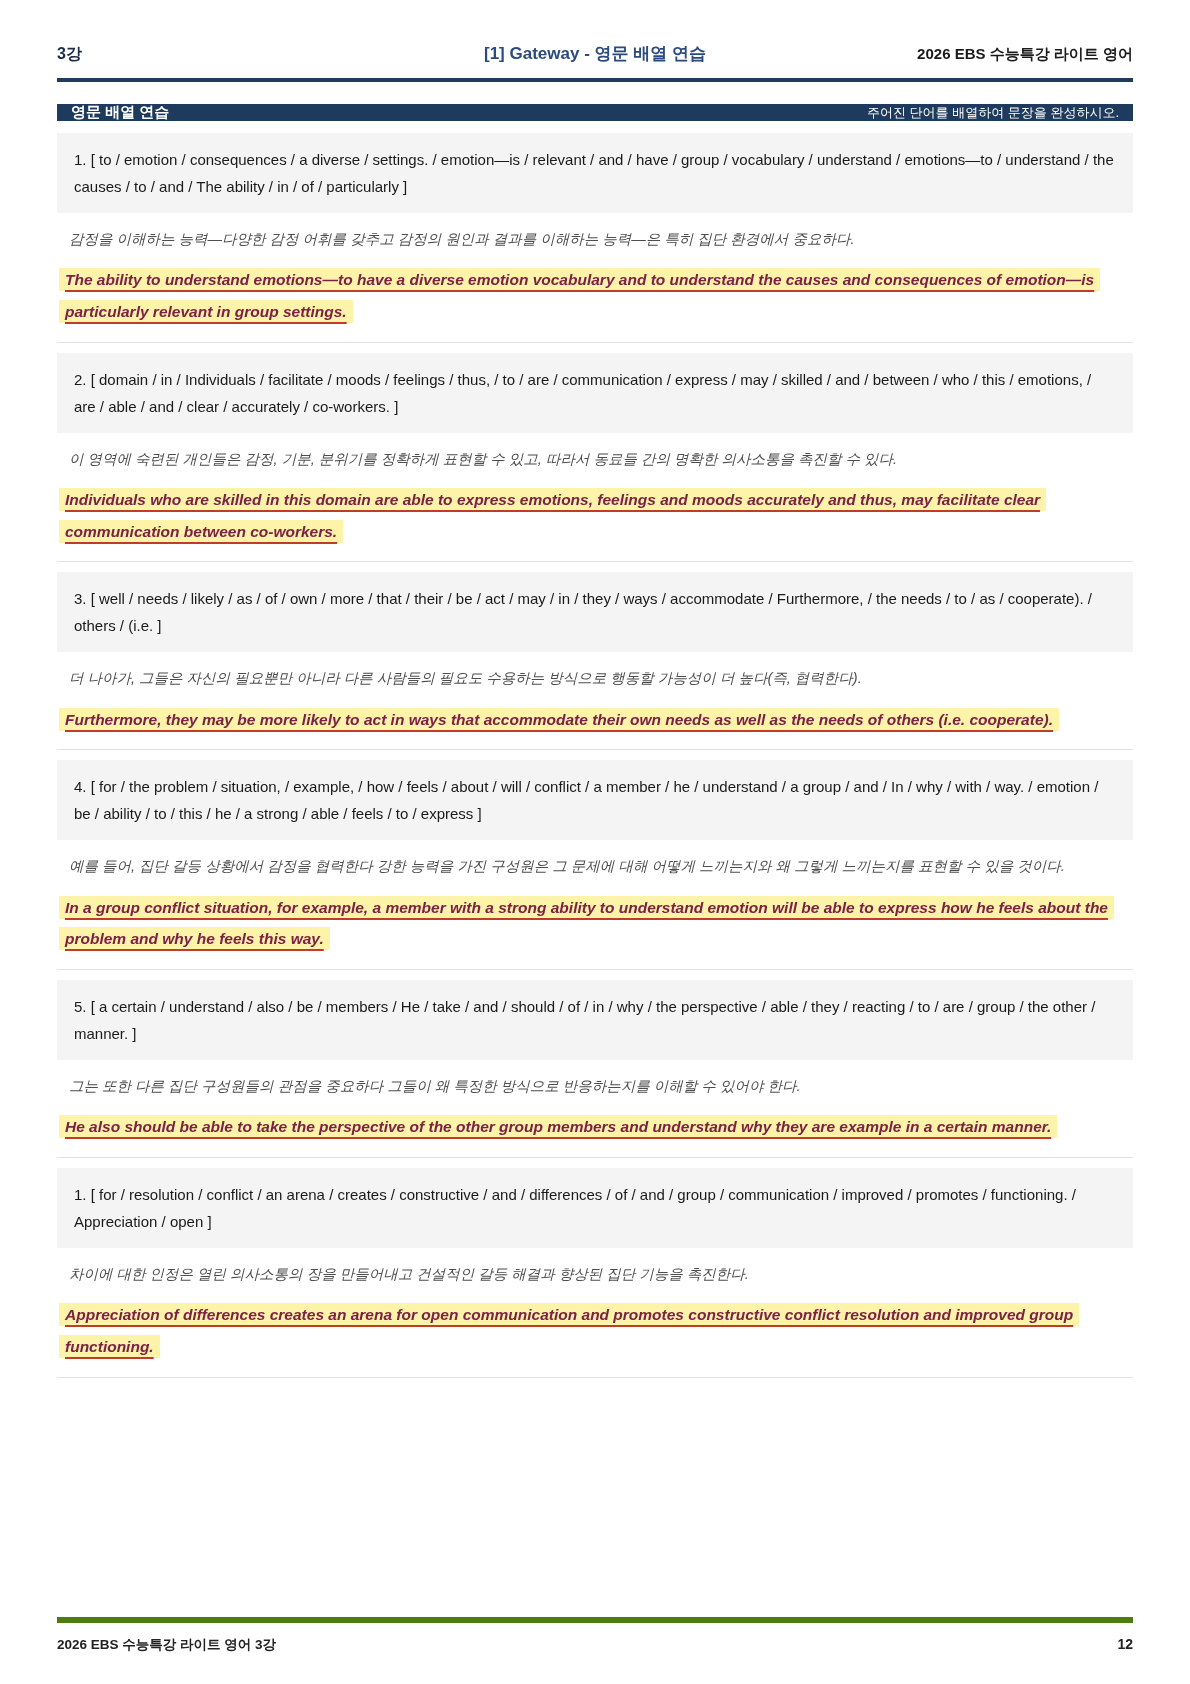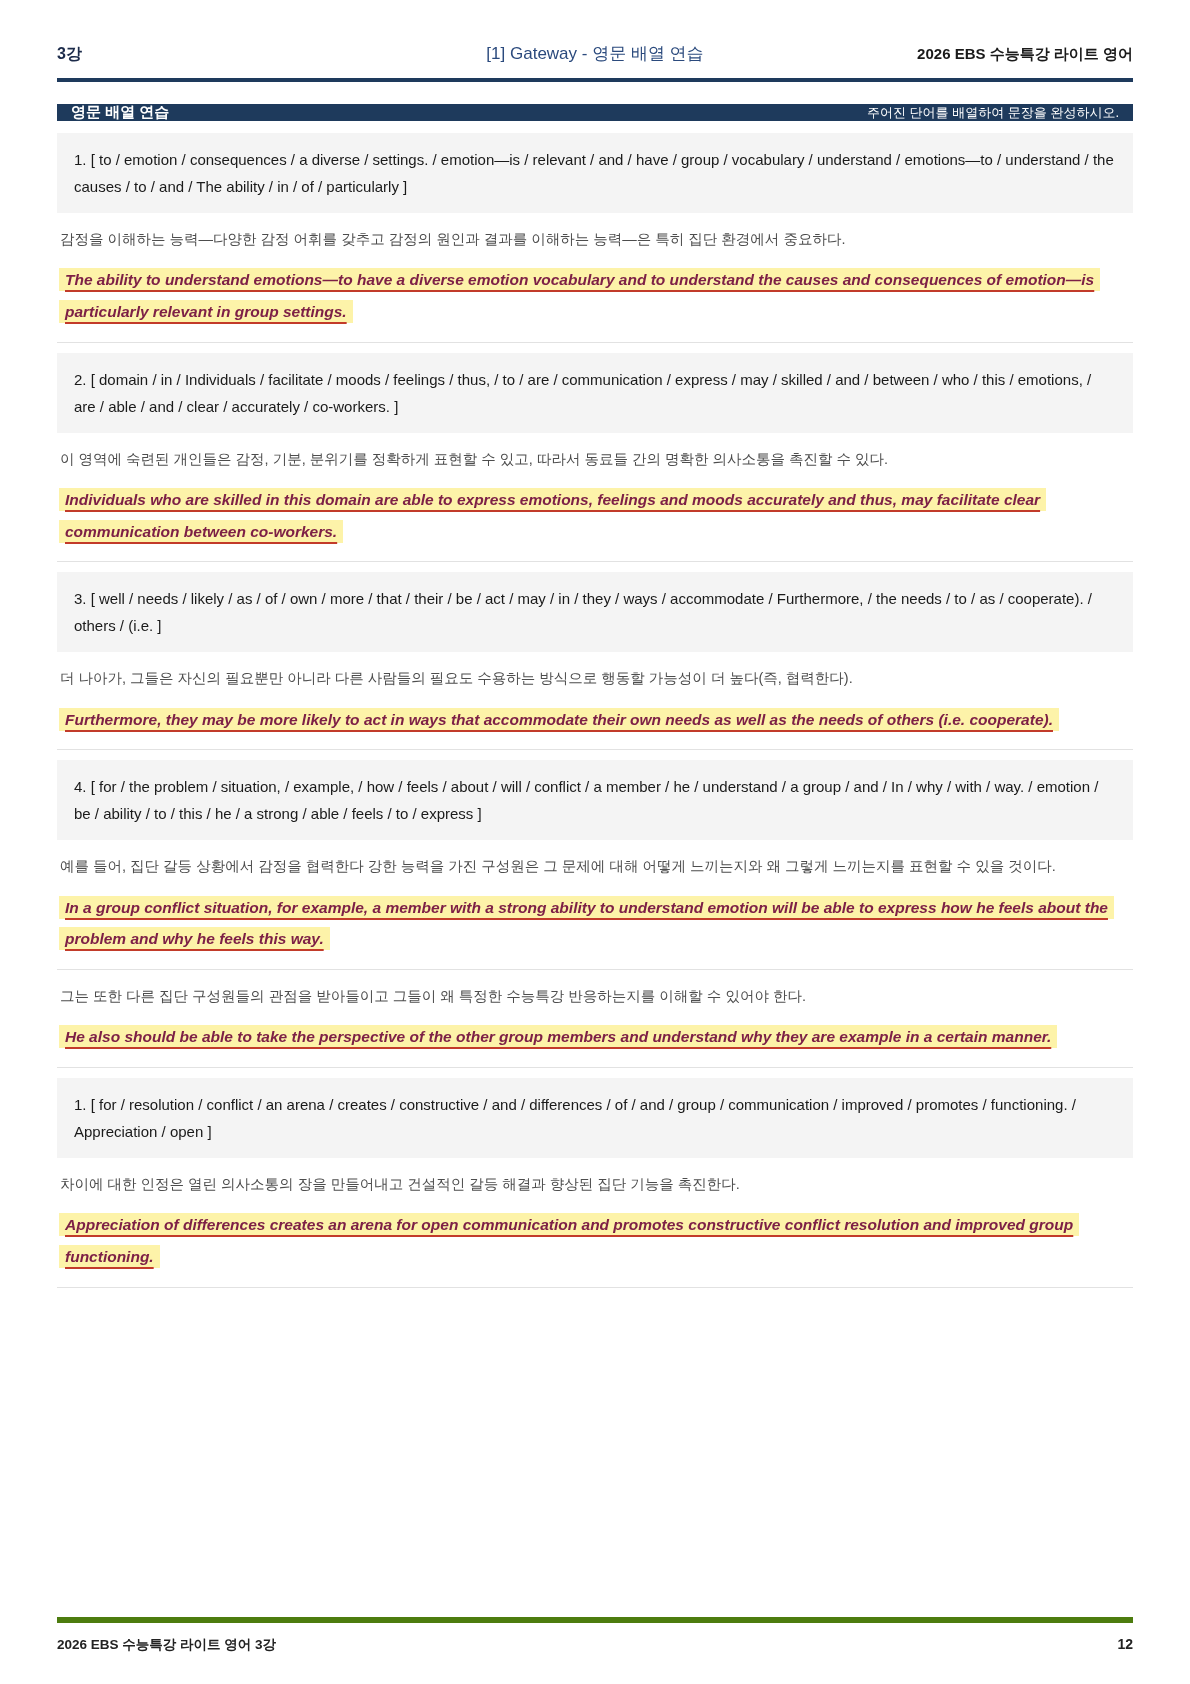--- a/index.html
+++ b/index.html
@@ -21,21 +21,21 @@
     display: grid;
     grid-template-columns: 1fr auto 1fr;
     align-items: baseline;
     padding-top: 42px;
   }
   .header-lesson {
     font-size: 16px; font-weight: bold; color: #1c2b4a;
     justify-self: start;
   }
   .header-title {
-    font-size: 17px; font-weight: normal; color: var(--title-blue, #2b4a7d);
+    font-size: 17px; font-weight: bold; color: var(--title-blue, #2b4a7d);
     justify-self: center;
   }
   .header-book {
     font-size: 15px; font-weight: bold; color: #1a1a1a;
     justify-self: end;
   }
   .header-rule {
     height: 4px;
     background: var(--navy, #1e3a5c);
     margin-top: 13px;
@@ -59,24 +59,25 @@
   .items { margin-top: 12px; }
   .item { margin-top: 10px; }
   .word-box {
     background: #f4f4f4;
     padding: 13px 17px;
     font-size: 15px;
     line-height: 1.8;
     color: #1a1a1a;
   }
   .korean {
-    margin: 15px 3px 13px;
+    margin: 15px 12px 13px;
     font-size: 14.5px;
     color: #4d4d4d;
     line-height: 1.6;
+    font-style: italic;
   }
   .answer {
     margin: 0 0 6px;
     font-size: 15.5px;
     font-weight: bold;
     line-height: 2.05;
     padding-left: 2px;
     font-style: italic;
   }
   .hl {
@@ -158,21 +159,24 @@
       <section class="item">
         <div class="word-box">
           <p>4. [ for / the problem / situation, / example, / how / feels / about / will / conflict / a member / he / understand / a group / and / In / why / with / way. / emotion / be / ability / to / this / he / a strong / able / feels / to / express ]</p>
         </div>
         <p class="korean">예를 들어, 집단 갈등 상황에서 감정을 협력한다 강한 능력을 가진 구성원은 그 문제에 대해 어떻게 느끼는지와 왜 그렇게 느끼는지를 표현할 수 있을 것이다.</p>
         <p class="answer"><span class="hl">In a group conflict situation, for example, a member with a strong ability to understand emotion will be able to express how he feels about the problem and why he feels this way.</span></p>
         <div class="divider"></div>
       </section>
 
       <section class="item">
-        <p class="korean">그는 또한 다른 집단 구성원들의 관점을 받아들이고 그들이 왜 특정한 수능특강 반응하는지를 이해할 수 있어야 한다.</p>
+        <div class="word-box">
+          <p>5. [ a certain / understand / also / be / members / He / take / and / should / of / in / why / the perspective / able / they / reacting / to / are / group / the other / manner. ]</p>
+        </div>
+        <p class="korean">그는 또한 다른 집단 구성원들의 관점을 중요하다 그들이 왜 특정한 방식으로 반응하는지를 이해할 수 있어야 한다.</p>
         <p class="answer"><span class="hl">He also should be able to take the perspective of the other group members and understand why they are example in a certain manner.</span></p>
         <div class="divider"></div>
       </section>
 
       <section class="item">
         <div class="word-box">
           <p>1. [ for / resolution / conflict / an arena / creates / constructive / and / differences / of / and / group / communication / improved / promotes / functioning. / Appreciation / open ]</p>
         </div>
         <p class="korean">차이에 대한 인정은 열린 의사소통의 장을 만들어내고 건설적인 갈등 해결과 향상된 집단 기능을 촉진한다.</p>
         <p class="answer"><span class="hl">Appreciation of differences creates an arena for open communication and promotes constructive conflict resolution and improved group functioning.</span></p>

